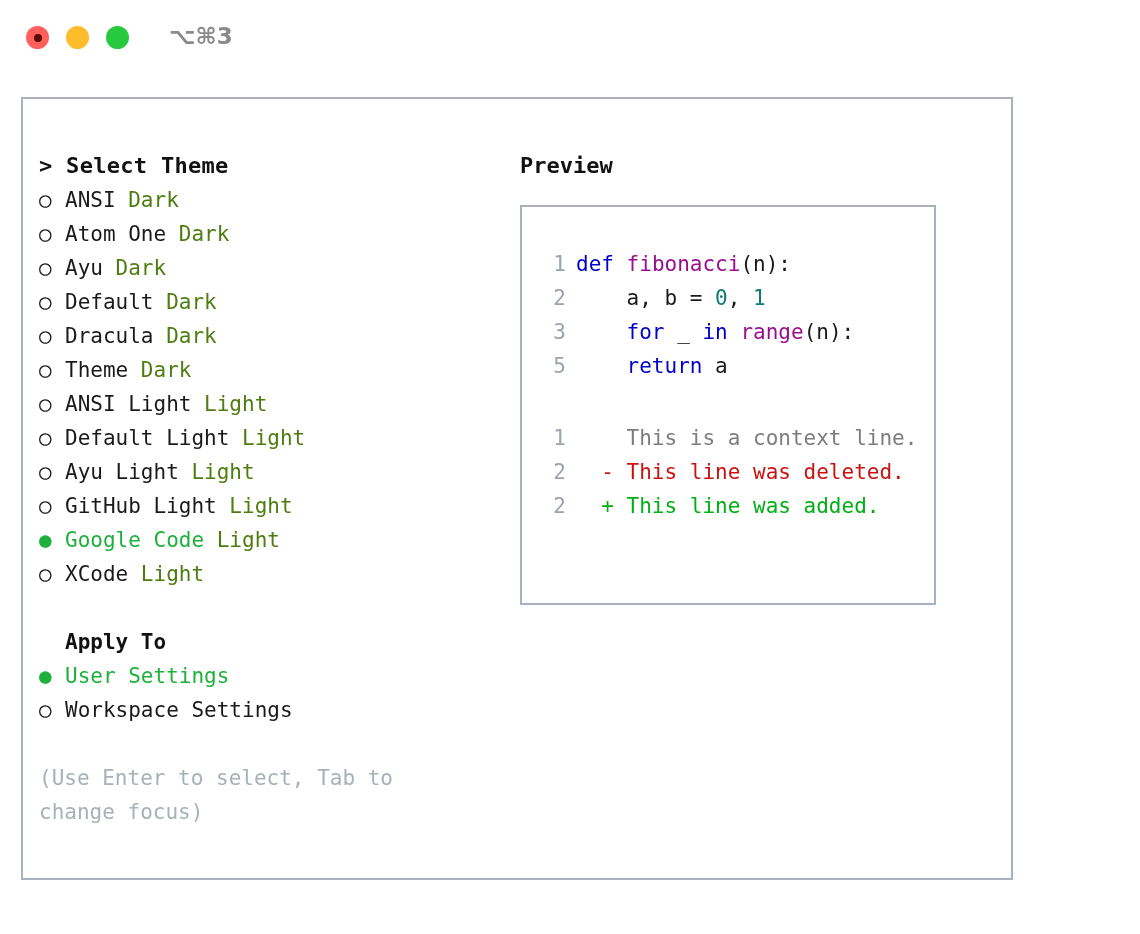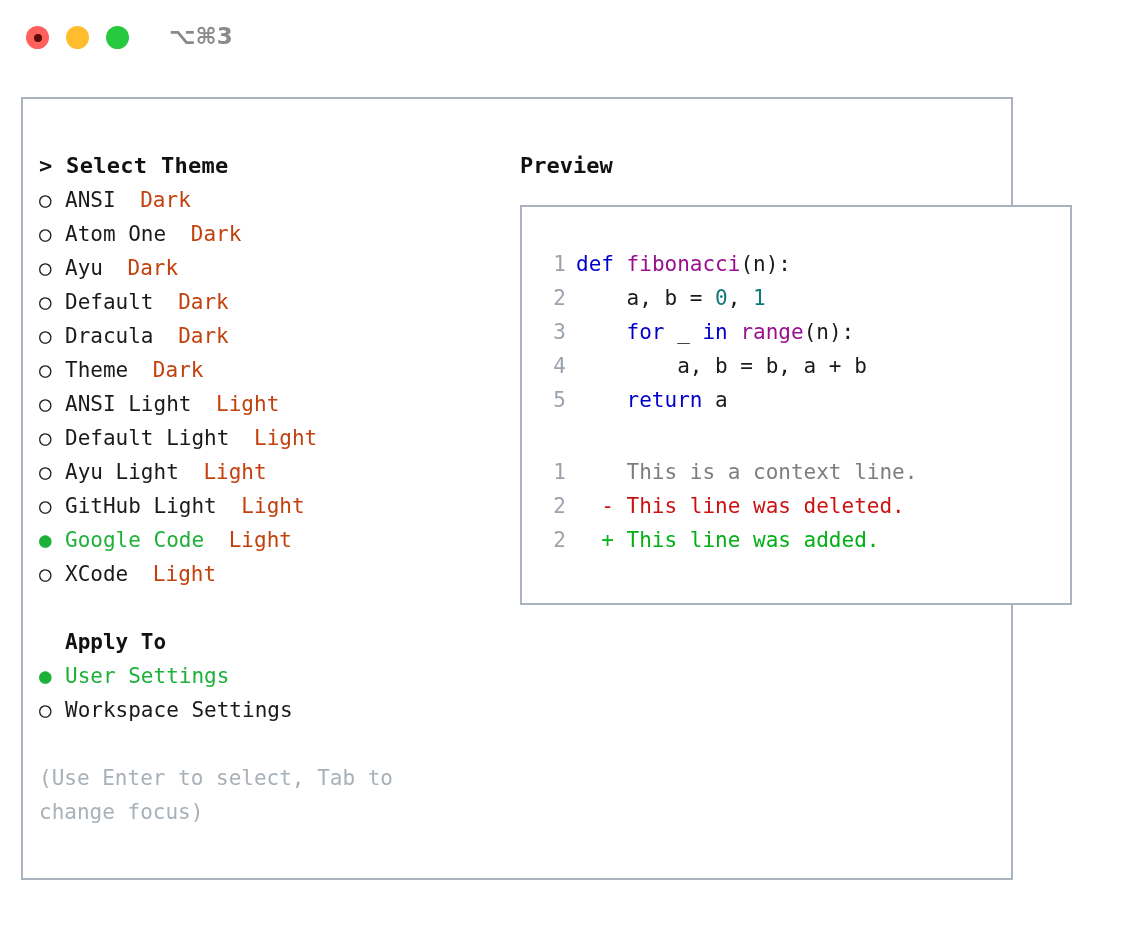--- a/index.html
+++ b/index.html
@@ -109,21 +109,21 @@
 
   .marker {
     display: inline-block;
     width: 26px;
   }
   .marker-unsel { color: #1a1a1a; }
   .marker-sel   { color: #1eb13a; }
 
   .item-label      { color: #1a1a1a; }
   .item-label-sel  { color: #1eb13a; }
-  .item-tag        { color: #c2410c; margin-left: 12px; }
+  .item-tag        { color: #4d7c0f; }
 
   .section-head {
     font-weight: bold;
     color: #111111;
     padding-left: 26px;
   }
 
   .spacer-line { height: 34px; }
 
   .hint {
@@ -146,21 +146,21 @@
     font-family: "DejaVu Sans Mono", "Liberation Mono", monospace;
     font-size: 22px;
     font-weight: bold;
     color: #111111;
     line-height: 34px;
     white-space: pre;
   }
 
   .preview-box {
     margin-top: 22px;
-    width: 552px;
+    width: 416px;
     height: 400px;
     border: 2px solid #aab2bf;
     box-sizing: border-box;
     background: #ffffff;
     padding: 40px 0 12px 18px;
   }
 
   .code-line {
     font-family: "DejaVu Sans Mono", "Liberation Mono", monospace;
     font-size: 21px;
@@ -236,21 +236,20 @@
     </div>
 
     <div class="right-col">
       <div class="preview-title">Preview</div>
 
       <div class="preview-box">
         <div id="code-sample">
             <div class="code-line"><span class="lineno">1</span><span class="gap"></span><span style="white-space: pre;"><span class="tok-kw">def</span><span class="tok-plain"> </span><span class="tok-fn">fibonacci</span><span class="tok-plain">(n):</span></span></div>
             <div class="code-line"><span class="lineno">2</span><span class="gap"></span><span style="white-space: pre;"><span>    </span><span class="tok-plain">a, b = </span><span class="tok-num">0</span><span class="tok-plain">, </span><span class="tok-num">1</span></span></div>
             <div class="code-line"><span class="lineno">3</span><span class="gap"></span><span style="white-space: pre;"><span>    </span><span class="tok-kw">for</span><span class="tok-plain"> _ </span><span class="tok-kw">in</span><span class="tok-plain"> </span><span class="tok-fn">range</span><span class="tok-plain">(n):</span></span></div>
-            <div class="code-line"><span class="lineno">4</span><span class="gap"></span><span style="white-space: pre;"><span>        </span><span class="tok-plain">a, b = b, a + b</span></span></div>
             <div class="code-line"><span class="lineno">5</span><span class="gap"></span><span style="white-space: pre;"><span>    </span><span class="tok-kw">return</span><span class="tok-plain"> a</span></span></div>
           </div>
         <div class="code-gap"></div>
         <div id="diff-sample">
             <div class="code-line"><span class="lineno">1</span><span class="gap"></span><span class="tok-ctx" style="white-space: pre;">    This is a context line.</span></div>
             <div class="code-line"><span class="lineno">2</span><span class="gap"></span><span class="tok-del" style="white-space: pre;">  - This line was deleted.</span></div>
             <div class="code-line"><span class="lineno">2</span><span class="gap"></span><span class="tok-add" style="white-space: pre;">  + This line was added.</span></div>
           </div>
       </div>
     </div>

